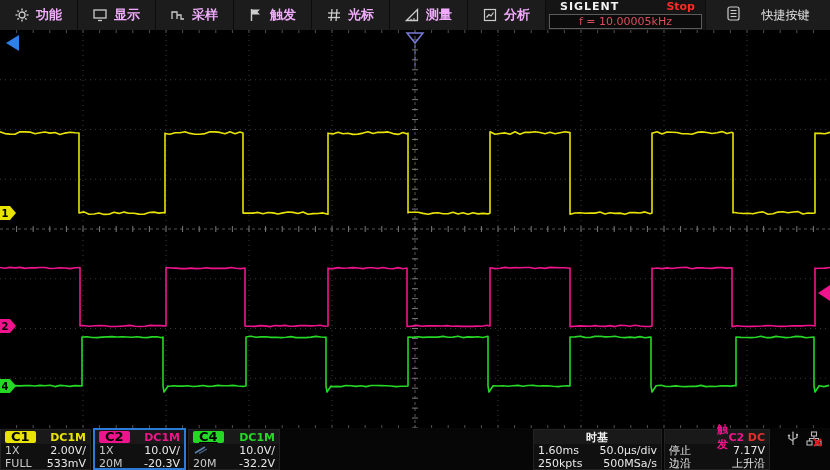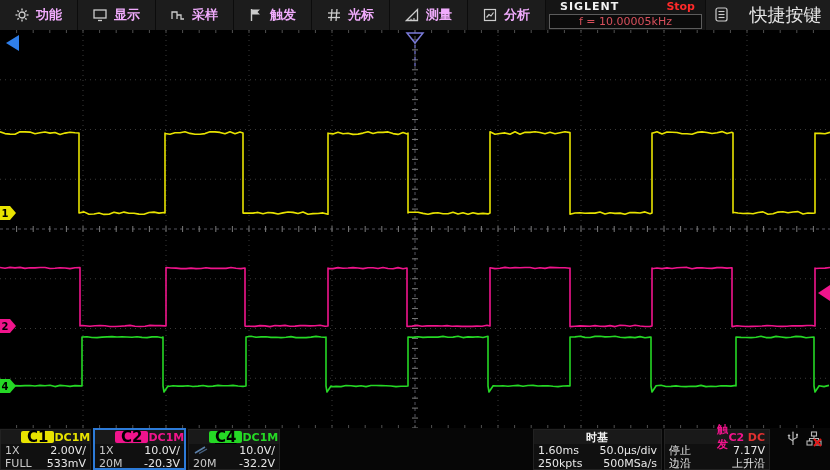--- a/index.html
+++ b/index.html
@@ -20,29 +20,29 @@
   }
   .menu-item svg { display:block; }
   #logo-block { width:160px; display:flex; flex-direction:column; border-right:1px solid #0c0c0c; background:#151515; }
   #logo-row { height:14px; display:flex; align-items:flex-end; justify-content:space-between; padding:0 10px 0 14px; }
   #brand { color:#f2f2f2; font-weight:bold; font-size:11px; letter-spacing:1px; }
   #acq-status { color:#ff2a2a; font-weight:bold; font-size:11px; }
   #freq-box {
     margin:1px 3px 2px 3px; flex:1; border:1px solid #5c5c5c; background:#0b0b0b;
     color:#d8505c; font-size:11px; display:flex; align-items:center; justify-content:center;
   }
-  #shortcut-btn { flex:1; display:flex; align-items:center; justify-content:center; gap:22px; color:#e3e3e3; font-size:18px; background:#1c1c1c; }
+  #shortcut-btn { flex:1; display:flex; align-items:center; justify-content:center; gap:22px; color:#e3e3e3; font-size:12px; background:#1c1c1c; }
   
   #scope { position:absolute; top:30px; left:0; width:830px; height:398px; background:#000; }
   
   #bottombar { position:absolute; top:428px; left:0; width:830px; height:42px; background:#060606; font-size:11px; }
   .ch-box { position:absolute; top:1px; height:41px; background:#101010; }
   .ch-row { height:13px; display:flex; align-items:center; justify-content:space-between; padding:0 4px; color:#c9c9c9; }
   .ch-row.hdr { background:#191919; height:14px; }
-  .ch-chip { padding:0 6px; border-radius:2px; font-weight:bold; color:#000; font-size:15px; line-height:12px;margin-left:16px; }
+  .ch-chip { padding:0 6px; border-radius:2px; font-weight:bold; color:#000; font-size:13px; line-height:12px; }
   .val { color:#e8e8e8; }
   .info-box { position:absolute; top:1px; height:41px; background:#101010; }
   .info-title { font-weight:bold;padding-left:48px; }
   .icon-slash { display:inline-block; }
   #status-icons { position:absolute; left:786px; top:3px; display:flex; gap:6px; align-items:center; }
 </style>
 </head>
 <body>
 
 <div id="screen">

